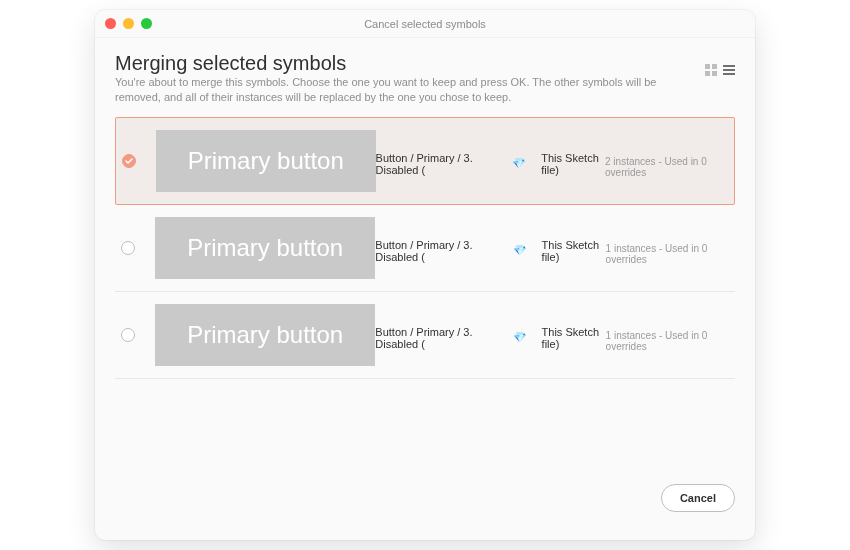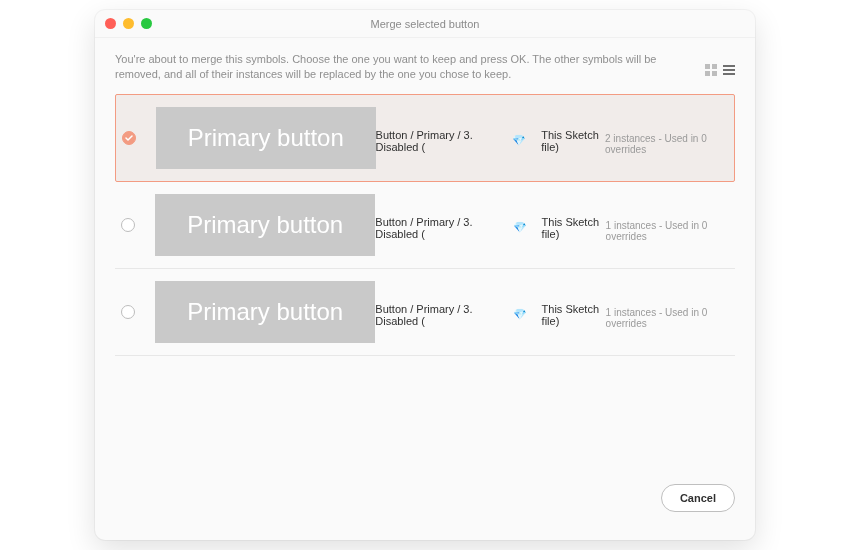--- a/index.html
+++ b/index.html
@@ -131,24 +131,25 @@
 <body>
 
 <div class="window">
 
   <div class="titlebar">
     <div class="traffic">
       <span class="tl-close"></span>
       <span class="tl-min"></span>
       <span class="tl-max"></span>
     </div>
-    <div class="titlebar-title">Merge selected button</div>
+    <div class="titlebar-title">Cancel selected symbols</div>
   </div>
 
   <div class="header">
+    <h1>Merging selected symbols</h1>
     <p>You're about to merge this symbols. Choose the one you want to keep and press OK. The other symbols will be removed, and all of their instances will be replaced by the one you chose to keep.</p>
     <div class="view-toggle">
       <span>
         <svg width="12" height="12" viewBox="0 0 12 12">
             <g fill="#bdbdbd">
               <rect x="0" y="0" width="5" height="5"></rect>
               <rect x="7" y="0" width="5" height="5"></rect>
               <rect x="0" y="7" width="5" height="5"></rect>
               <rect x="7" y="7" width="5" height="5"></rect>
             </g>

